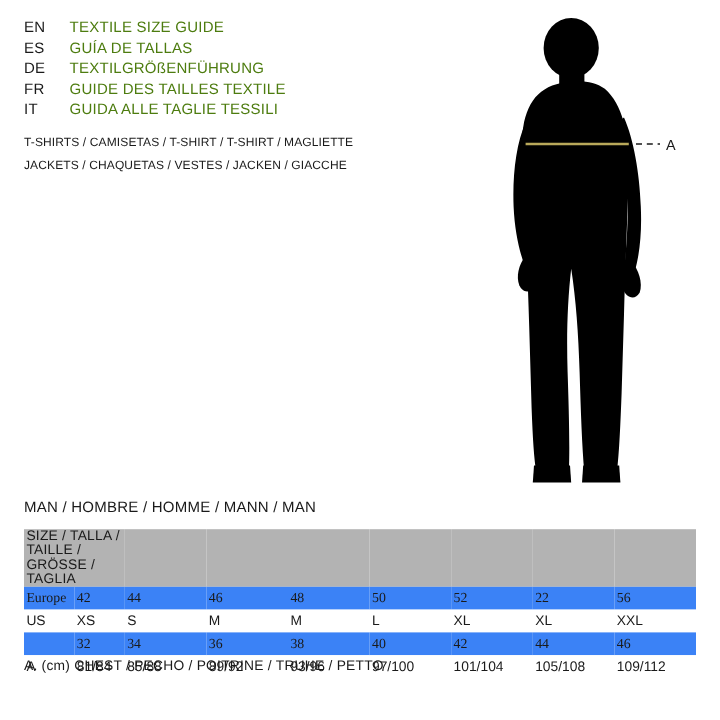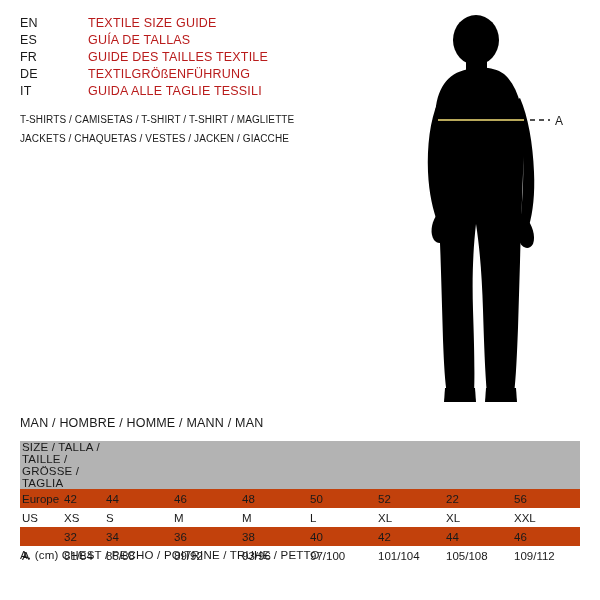--- a/index.html
+++ b/index.html
@@ -34,23 +34,22 @@
     height: 17px;
     font-size: 12.5px;
     letter-spacing: 0.2px;
   }
   .lang-code {
     width: 38px;
     flex: 0 0 38px;
     color: #1a1a1a;
   }
   .lang-text {
-    color: #b91c1c;
-    white-space: nowrap;
-    margin-left: 30px;
+    color: #4d7c0f;
+    white-space: nowrap;
   }
 
   
   .garments {
     position: absolute;
     left: 20px;
     top: 110px;
     width: 400px;
   }
   .garment-line {
@@ -106,21 +105,22 @@
     font-weight: normal;
     text-align: left;
   }
   .row-header td {
     background: #b3b3b3;
     color: #1a1a1a;
     font-size: 11.5px;
     letter-spacing: 0.2px;
   }
   .row-shade td {
-    background: #c2410c;
+    background: #3b82f6;
+    font-family: Liberation Serif, serif;
   }
   .row-plain td {
     background: #ffffff;
   }
   .col-label {
     width: 82px;
     padding-left: 2px !important;
   }
   .cell {
     padding-left: 2px !important;
@@ -148,26 +148,26 @@
   <div class="lang-block">
     <div class="lang-row">
       <span class="lang-code">EN</span>
       <span class="lang-text">TEXTILE SIZE GUIDE</span>
     </div>
     <div class="lang-row">
       <span class="lang-code">ES</span>
       <span class="lang-text">GUÍA DE TALLAS</span>
     </div>
     <div class="lang-row">
+      <span class="lang-code">DE</span>
+      <span class="lang-text">TEXTILGRÖßENFÜHRUNG</span>
+    </div>
+    <div class="lang-row">
       <span class="lang-code">FR</span>
       <span class="lang-text">GUIDE DES TAILLES TEXTILE</span>
-    </div>
-    <div class="lang-row">
-      <span class="lang-code">DE</span>
-      <span class="lang-text">TEXTILGRÖßENFÜHRUNG</span>
     </div>
     <div class="lang-row">
       <span class="lang-code">IT</span>
       <span class="lang-text">GUIDA ALLE TAGLIE TESSILI</span>
     </div>
   </div>
 
   <div class="garments">
     <div class="garment-line">T-SHIRTS / CAMISETAS / T-SHIRT / T-SHIRT / MAGLIETTE</div>
     <div class="garment-line">JACKETS / CHAQUETAS / VESTES / JACKEN / GIACCHE</div>

